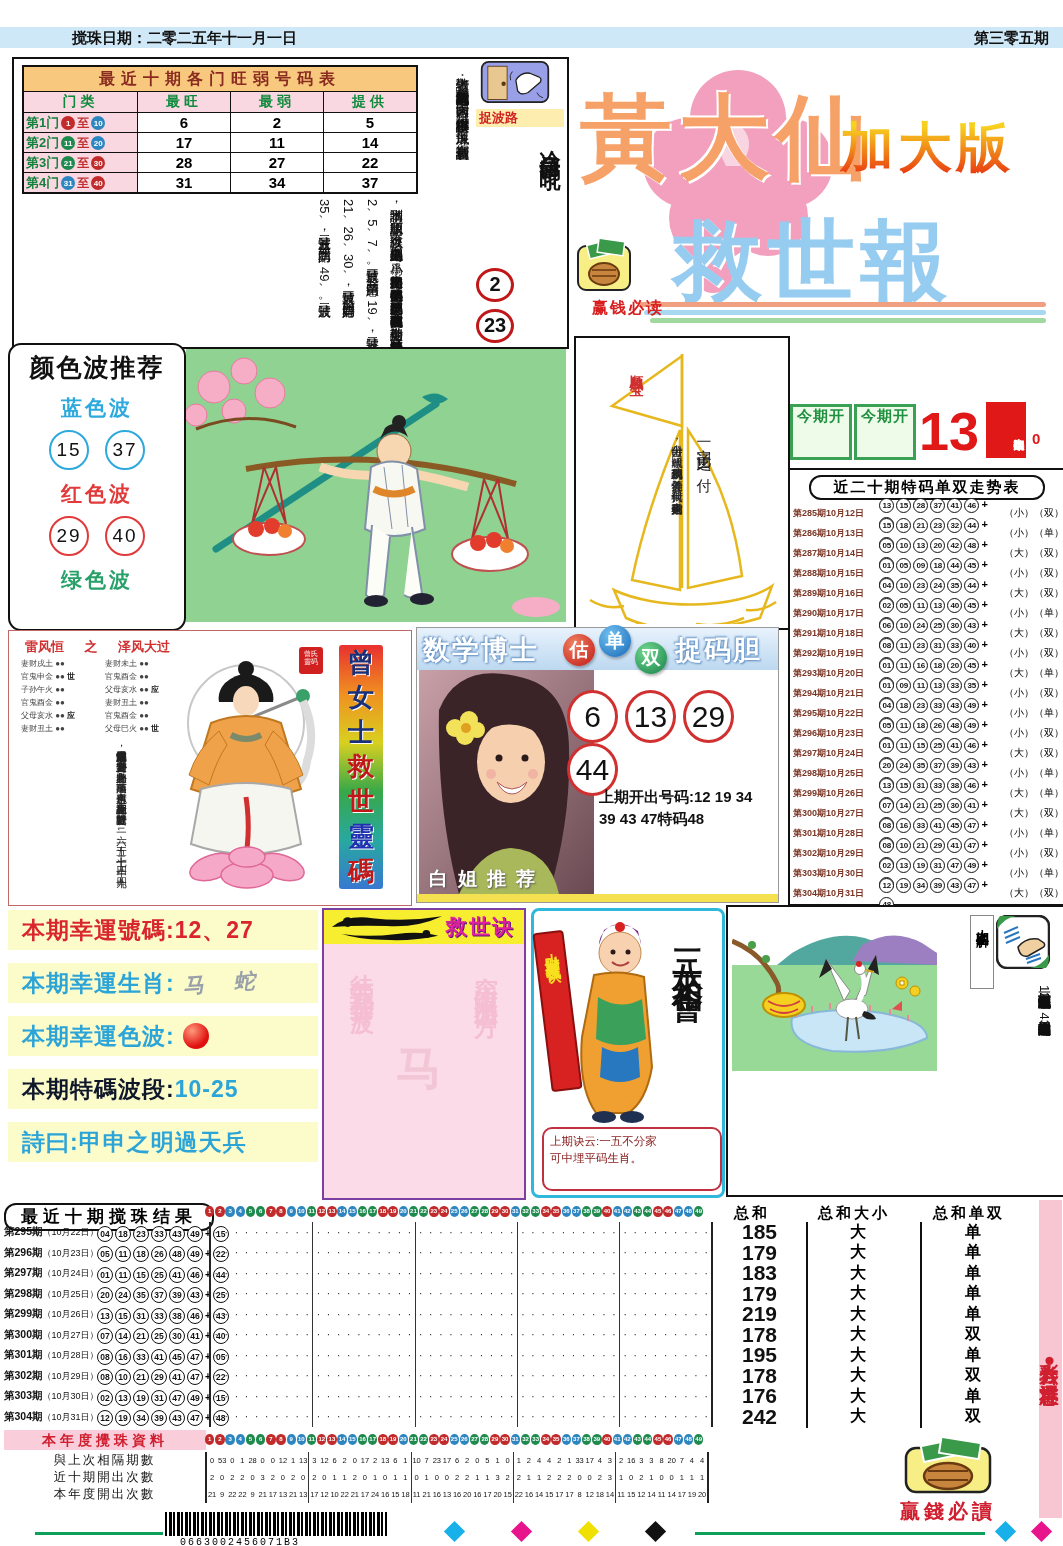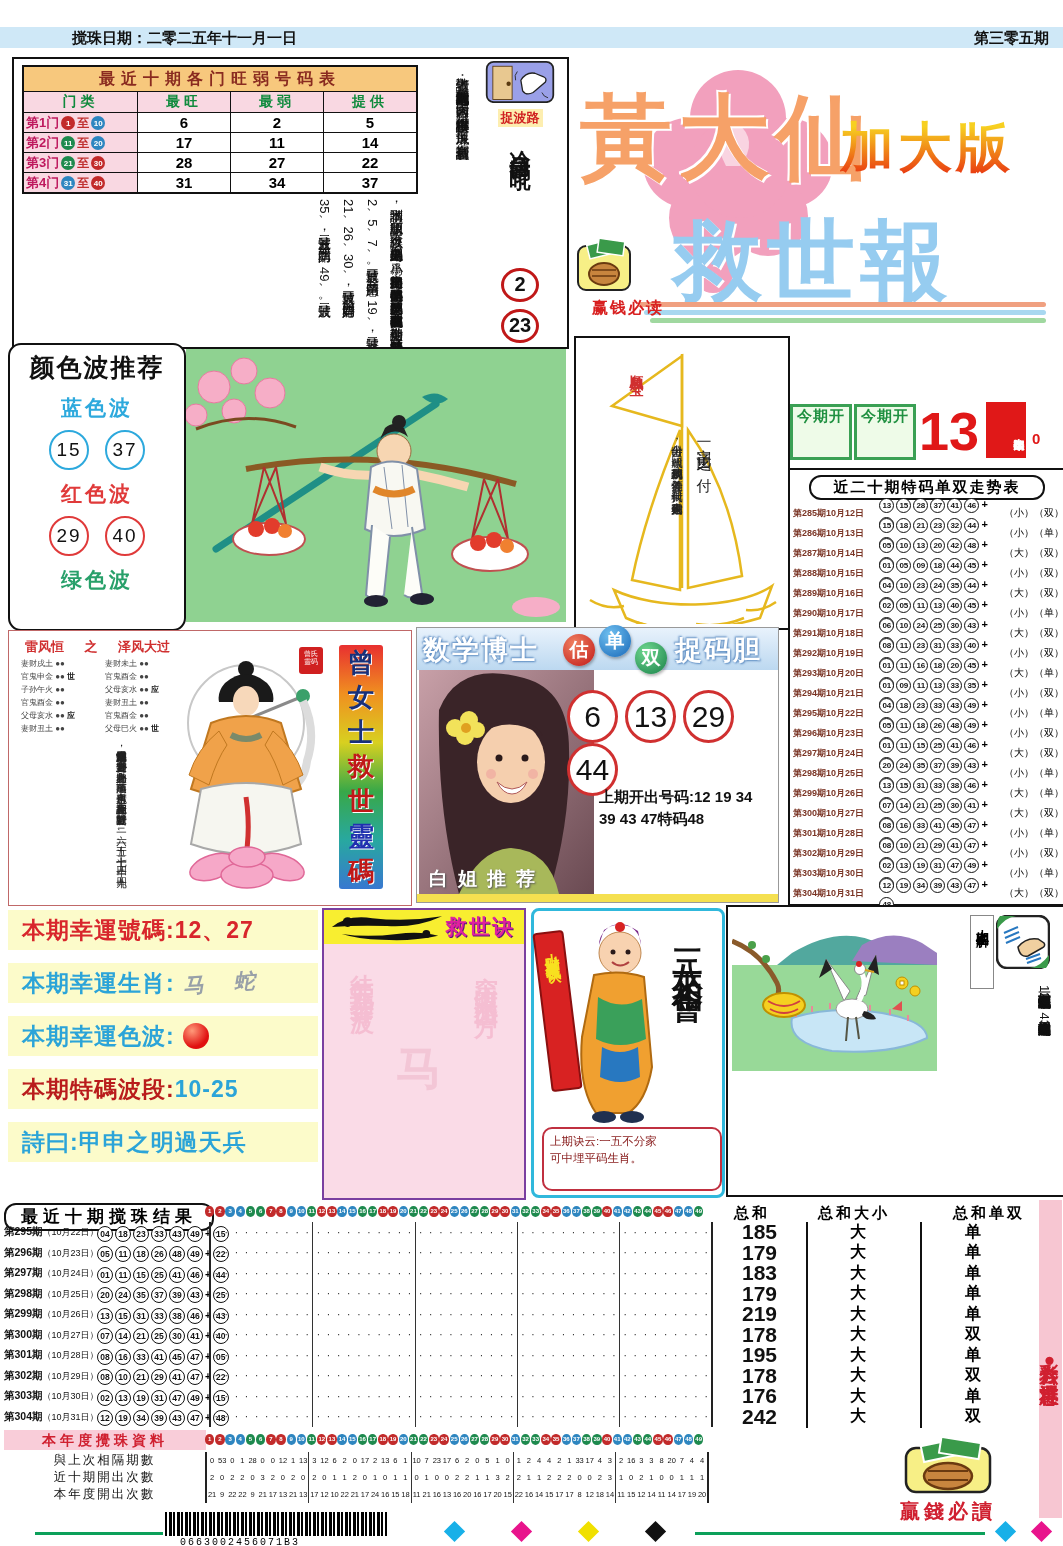--- a/index.html
+++ b/index.html
@@ -11,25 +11,25 @@
   .slogan{font-size:20px;font-weight:bold;color:#e03a50;letter-spacing:1px;white-space:nowrap;}
   .datebar{background:#cfe8f7;height:21px;font-size:15px;font-weight:bold;color:#111;}
   
   .topbox{border:2px solid #111;background:#fff;}
   .hotTable{border-collapse:collapse;width:396px;}
   .hotTable td,.hotTable th{border:1.5px solid #111;padding:0;}
   .hotTitle{background:#f7c87d;color:#8a2b20;font-size:16px;font-weight:bold;letter-spacing:6px;text-align:center;height:24px;}
   .hotHead{background:#f9d8e2;color:#0f8a3c;font-weight:bold;font-size:14px;text-align:center;letter-spacing:4px;height:20px;}
   .hrow td{background:#fff;text-align:center;font-weight:bold;font-size:15px;height:19px;}
   .hdoor{background:#f9d8e2!important;text-align:left!important;white-space:nowrap;}
-  .doorname{color:#be185d;font-weight:bold;font-size:13px;margin:0 2px;}
+  .doorname{color:#15803d;font-weight:bold;font-size:13px;margin:0 2px;}
   .mball{display:inline-flex;align-items:center;justify-content:center;width:14px;height:14px;border-radius:50%;color:#fff;font-size:8px;font-weight:bold;vertical-align:middle;}
   .zhi{color:#c03030;font-size:12px;font-weight:bold;margin:0 2px;}
   .vtext{font-size:13px;line-height:24px;color:#111;}
-  .coldstrip{display:flex;flex-direction:column;align-items:center;}
+  .coldstrip{display:flex;flex-direction:column;}
   .coldtag{background:#fdeeb0;color:#d02020;font-weight:bold;font-size:13px;padding:0 3px;margin-top:6px;}
   .coldtitle{font-size:21px;font-weight:bold;letter-spacing:4px;margin-top:6px;color:#111;}
   .coldnum{width:32px;height:32px;border:3px solid #c01818;border-radius:50%;display:flex;align-items:center;justify-content:center;font-size:20px;font-weight:bold;color:#111;margin-top:7px;background:#fff;}
   
   .t-main{font-size:92px;font-weight:900;color:#f6a168;letter-spacing:6px;text-shadow:2px 2px 0 #fff,-2px -2px 0 #fff;white-space:nowrap;}
   .t-super{font-size:54px;font-weight:900;background:linear-gradient(180deg,#f7d020 20%,#e83010 90%);-webkit-background-clip:text;background-clip:text;color:transparent;letter-spacing:4px;white-space:nowrap;}
   .t-sub{font-size:88px;font-weight:900;color:#96ccf0;letter-spacing:5px;text-shadow:2px 2px 0 #fff;white-space:nowrap;}
   .t-bar{height:5px;border-radius:3px;}
   .readlabel{color:#d82020;font-weight:bold;font-size:16px;letter-spacing:2px;}
   
@@ -498,21 +498,21 @@
       </div>
       <div class="lrow">
         <span style="color: rgb(43, 164, 216);">本期幸運生肖:</span>
         <span class="lzo">马 蛇</span>
       </div>
       <div class="lrow">
         <span style="color: rgb(43, 164, 216);">本期幸運色波:</span>
         <span class="lball"></span>
       </div>
       <div class="lrow">
-        <span style="color: #b91c1c;">本期特碼波段:</span>
+        <span style="color: #0f172a;">本期特碼波段:</span>
         <span style="color: rgb(43, 164, 216);"> 10-25</span>
       </div>
       <div class="lrow">
         <span style="color: rgb(43, 164, 216);">詩曰:</span>
         <span style="color: rgb(43, 164, 216);"> 甲申之明過天兵</span>
       </div>
     </div>
 
   <div class="abs juebox" style="left:322px;top:908px;width:200px;height:288px;">
     <div class="jueband">
@@ -644,21 +644,21 @@
       <span class="ballc" style="background: rgb(30, 138, 78);">43</span>
       <span class="ballc" style="background: rgb(30, 138, 78);">44</span>
       <span class="ballc" style="background: rgb(194, 43, 43);">45</span>
       <span class="ballc" style="background: rgb(194, 43, 43);">46</span>
       <span class="ballc" style="background: rgb(46, 134, 192);">47</span>
       <span class="ballc" style="background: rgb(46, 134, 192);">48</span>
       <span class="ballc" style="background: rgb(30, 138, 78);">49</span>
     </div>
   <div class="abs sumhdr" style="left:709px;top:1204px;width:86px;">总和</div>
   <div class="abs sumhdr" style="left:795px;top:1204px;width:118px;">总和大小</div>
-  <div class="abs sumhdr" style="left:913px;top:1204px;width:112px;text-align:right;">总和单双</div>
+  <div class="abs sumhdr" style="left:913px;top:1204px;width:112px;">总和单双</div>
   <div class="abs" style="left:4px;top:1222px;" id="resRows">
       <div class="rrow">
         <span class="rlabel"><b>第295期</b><span class="rdate">（10月22日）</span></span>
         <span class="rnums"><span class="circ c14">04</span><span class="circ c14">18</span><span class="circ c14">23</span><span class="circ c14">33</span><span class="circ c14">43</span><span class="circ c14">49</span><span class="plus2">+</span><span class="circ c14">15</span></span>
         <span class="dots">
           <span class="dcell">·</span>
           <span class="dcell">·</span>
           <span class="dcell">·</span>
           <span class="dcell">·</span>
           <span class="dcell">·</span>

